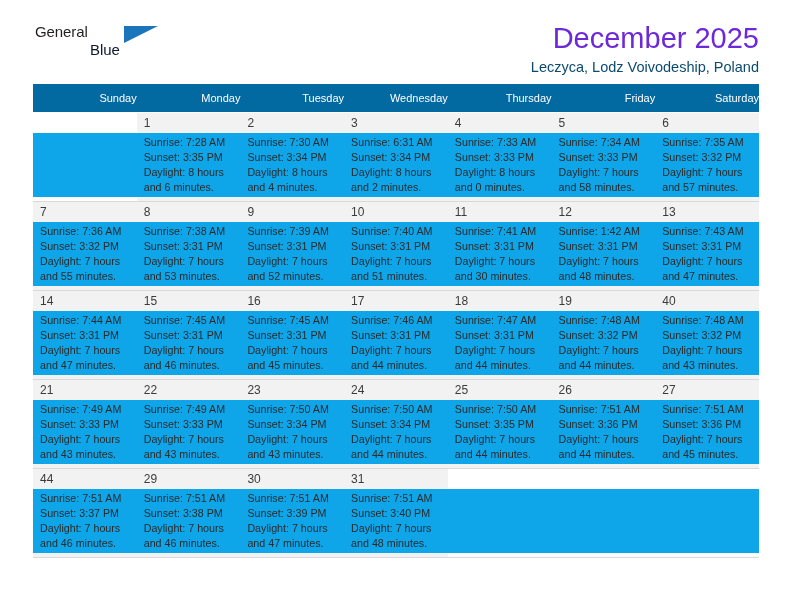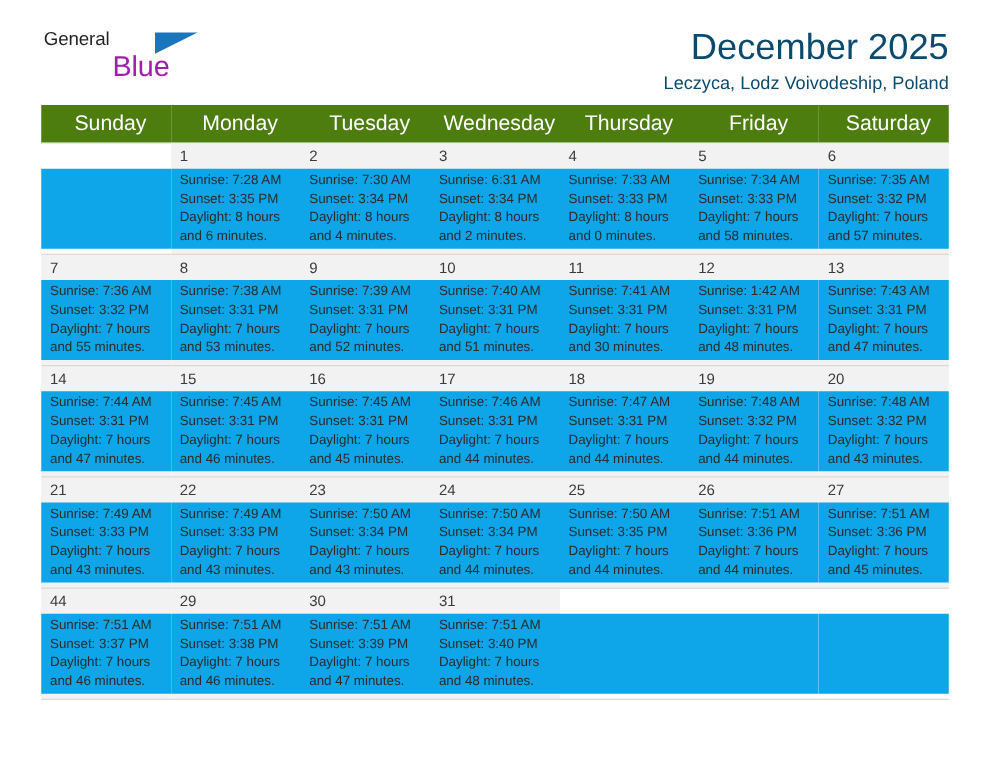--- a/index.html
+++ b/index.html
@@ -43,22 +43,22 @@
     top: 0px;
     font-size: 15px;
     color: #231f20;
     letter-spacing: -0.1px;
     line-height: 1;
   }
   .brand-blue {
     position: absolute;
     left: 57px;
     top: 18px;
-    font-size: 23px;
-    color: #a21caf;
+    font-size: 15px;
+    color: #0f172a;
     letter-spacing: -0.1px;
     line-height: 1;
   }
   .brand-triangle {
     position: absolute;
     left: 91px;
     top: 2px;
     width: 0;
     height: 0;
     border-left: 34px solid #1b75bb;
@@ -68,45 +68,45 @@
   .title-block {
     position: absolute;
     right: 0px;
     top: 22px;
     text-align: right;
     width: 540px;
   }
   .cal-title {
     font-size: 29px;
     font-weight: normal;
-    color: #0c4a6e;
+    color: #6d28d9;
     line-height: 1.12;
     white-space: nowrap;
   }
   .cal-subtitle {
     margin-top: 5px;
     font-size: 14.5px;
     color: #0c4a6e;
     line-height: 1.2;
     white-space: nowrap;
   }
 
   
   table.calendar {
     width: 726px;
     border-collapse: collapse;
     table-layout: fixed;
     margin-top: 12px;
   }
   table.calendar th {
-    background: #4d7c0f;
+    background: #0369a1;
     color: #ffffff;
-    font-size: 17px;
+    font-size: 11px;
     font-weight: normal;
-    text-align: center;
+    text-align: right;
     padding: 5px 0 5px 7px;
     height: 18px;
     border: none;
   }
   table.calendar td {
     vertical-align: top;
     border-top: 1px solid #ffffff;
     border-bottom: 1px solid #d9d9d9;
     padding: 0;
     height: 89px;
@@ -348,21 +348,21 @@
           <td class="shade">
             <span class="daynum">19</span>
             <div class="cellbody">
               <div class="cellline">Sunrise: 7:48 AM</div>
               <div class="cellline">Sunset: 3:32 PM</div>
               <div class="cellline">Daylight: 7 hours</div>
               <div class="cellline">and 44 minutes.</div>
             </div>
           </td>
           <td class="shade">
-            <span class="daynum">20</span>
+            <span class="daynum">40</span>
             <div class="cellbody">
               <div class="cellline">Sunrise: 7:48 AM</div>
               <div class="cellline">Sunset: 3:32 PM</div>
               <div class="cellline">Daylight: 7 hours</div>
               <div class="cellline">and 43 minutes.</div>
             </div>
           </td>
         </tr>
         <tr>
           <td class="shade">

